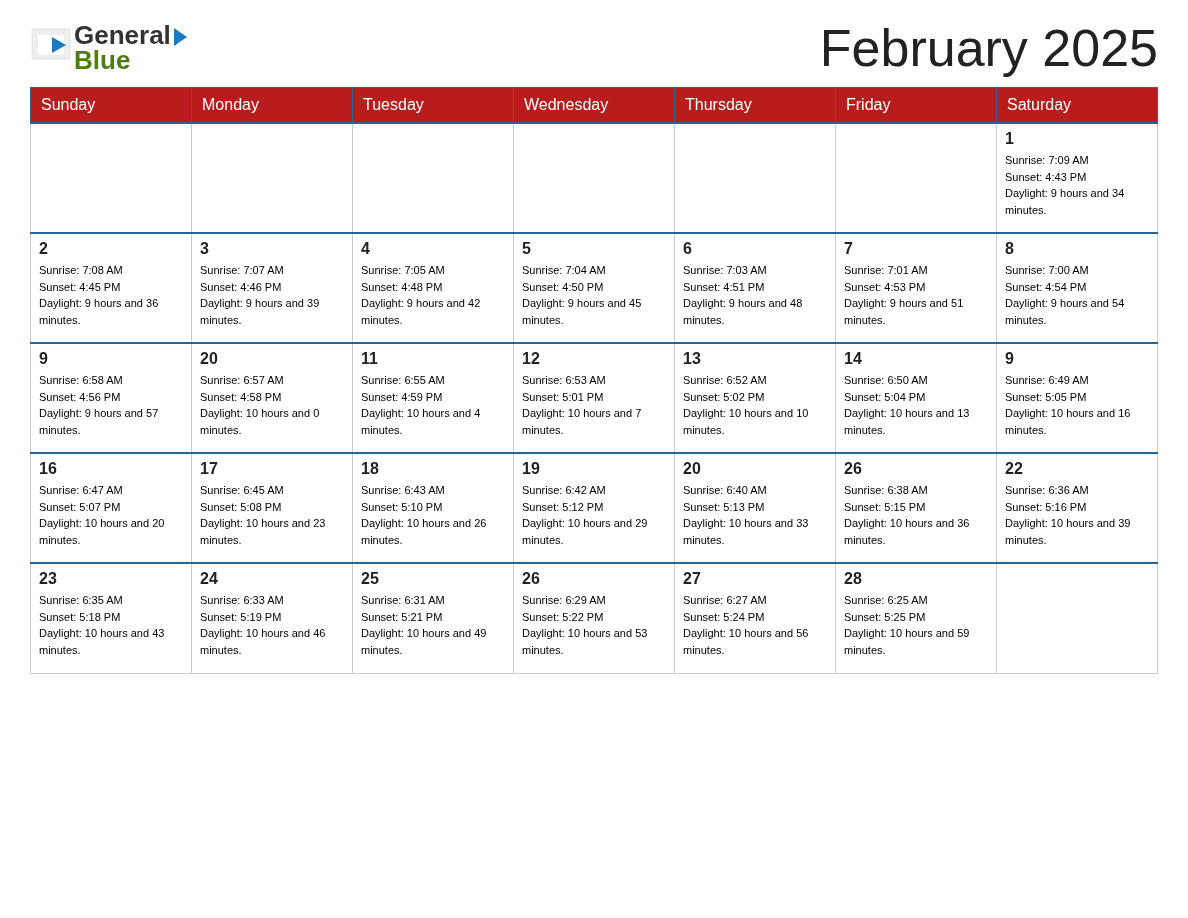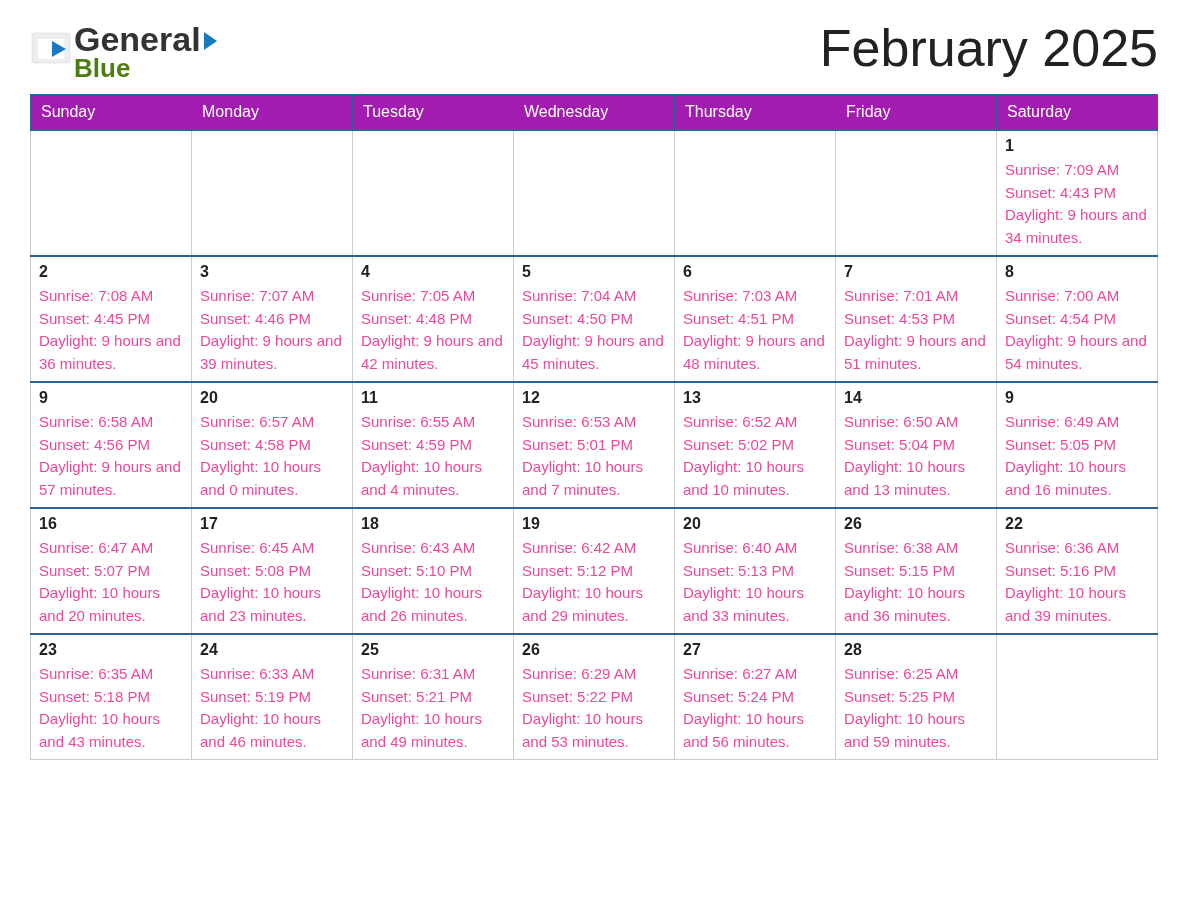--- a/index.html
+++ b/index.html
@@ -29,21 +29,21 @@
       font-size: 22px;
       color: #444;
       margin-top: 4px;
     }
     .calendar {
       width: 100%;
       border-collapse: collapse;
       margin-top: 10px;
     }
     .calendar th {
-      background-color: #a21caf;
+      background-color: #b91c1c;
       color: #fff;
       text-align: left;
       padding: 8px 10px;
       font-size: 16px;
       font-weight: normal;
       border: 1px solid #2a6496;
     }
     .calendar td {
       vertical-align: top;
       border: 1px solid #ccc;
@@ -56,22 +56,22 @@
       border-top: 2px solid #2a6496;
     }
     .day-number {
       font-size: 16px;
       font-weight: bold;
       color: #222;
       display: block;
       margin-bottom: 4px;
     }
     .day-info {
-      font-size: 15px;
-      color: #ec4899;
+      font-size: 11px;
+      color: #000000;
       line-height: 1.5;
     }
     .empty-cell {
       background: #fff;
     }
     .logo-container {
       display: flex;
       flex-direction: column;
     }
     .logo-row1 {
@@ -85,21 +85,21 @@
 <div class="header">
   <div class="logo-container">
     <div class="logo-row1">
       <svg width="42" height="42" viewBox="0 0 42 42">
         <rect x="2" y="2" width="38" height="30" rx="2" fill="#eee" stroke="#ccc" stroke-width="0.5"></rect>
         <polygon points="8,8 34,8 34,28 8,28" fill="white"></polygon>
         <polygon points="22,10 36,18 22,26" fill="#1a7abf"></polygon>
       </svg>
       <div style="display:flex; flex-direction:column; margin-left:2px;">
         <div style="display:flex; align-items:center;">
-          <span style="font-size:34px; font-weight:bold; color:#333;">General</span>
+          <span style="font-size:26px; font-weight:bold; color:#333;">General</span>
           <div style="width:0; height:0; border-left:13px solid #1a7abf; border-top:9px solid transparent; border-bottom:9px solid transparent; margin-left:3px; margin-top:2px;"></div>
         </div>
         <span style="font-size:26px; font-weight:bold; color:#4d7c0f; margin-top:-6px;">Blue</span>
       </div>
     </div>
   </div>
 
   <div class="title-block">
     <div class="month-title">February 2025</div>
   </div>

